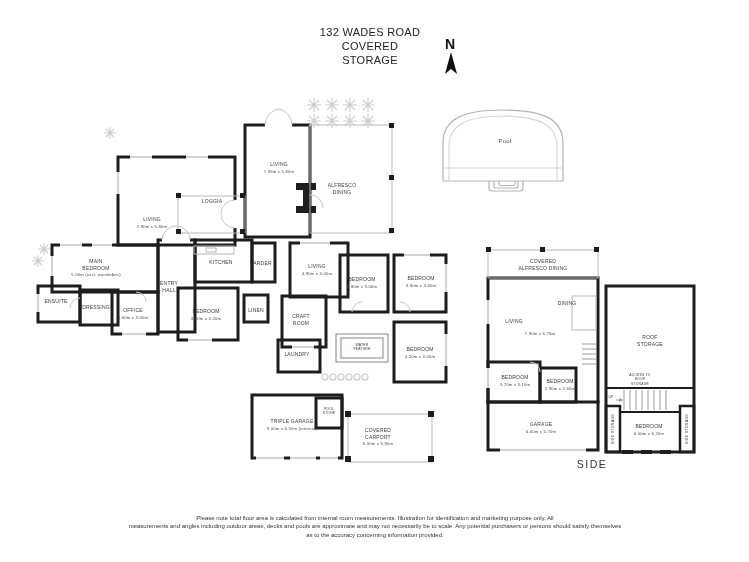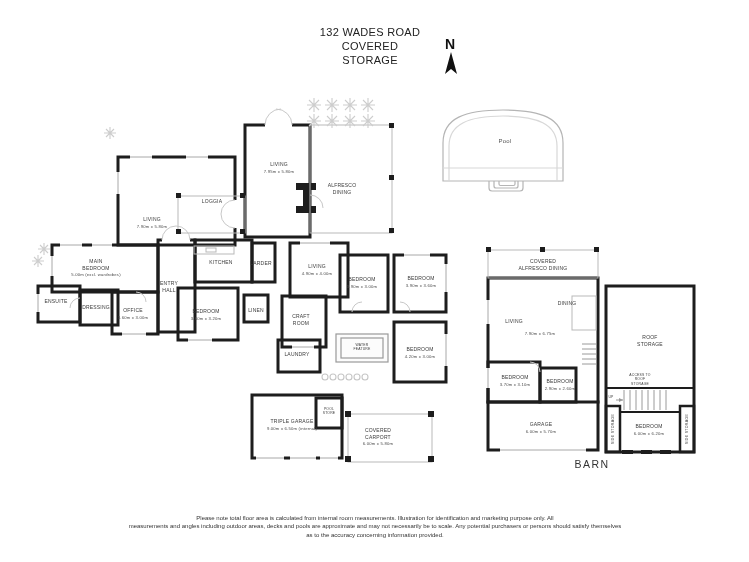--- a/index.html
+++ b/index.html
@@ -354,21 +354,21 @@
   <div class="lbl tiny" style="left:611px;top:397px">
     <span class="nm">UP</span>
   </div>
   <div class="lbl" style="left:649px;top:429px">
     <span class="nm">BEDROOM</span>
     <span class="d">6.00m x 6.20m</span>
   </div>
   <div class="vlbl" style="left:613px;top:429px">SIDE STORAGE</div>
   <div class="vlbl" style="left:687px;top:429px">SIDE STORAGE</div>
 
-  <div class="barn-t">BARN</div>
+  <div class="barn-t">SIDE</div>
 
   <div class="disc">
     <div>Please note total floor area is calculated from internal room measurements. Illustration for identification and marketing purpose only. All</div>
     <div>measurements and angles including outdoor areas, decks and pools are approximate and may not necessarily be to scale. Any potential purchasers or persons should satisfy themselves</div>
     <div>as to the accuracy concerning information provided.</div>
   </div>
 
 </div>
 
 </body></html>

